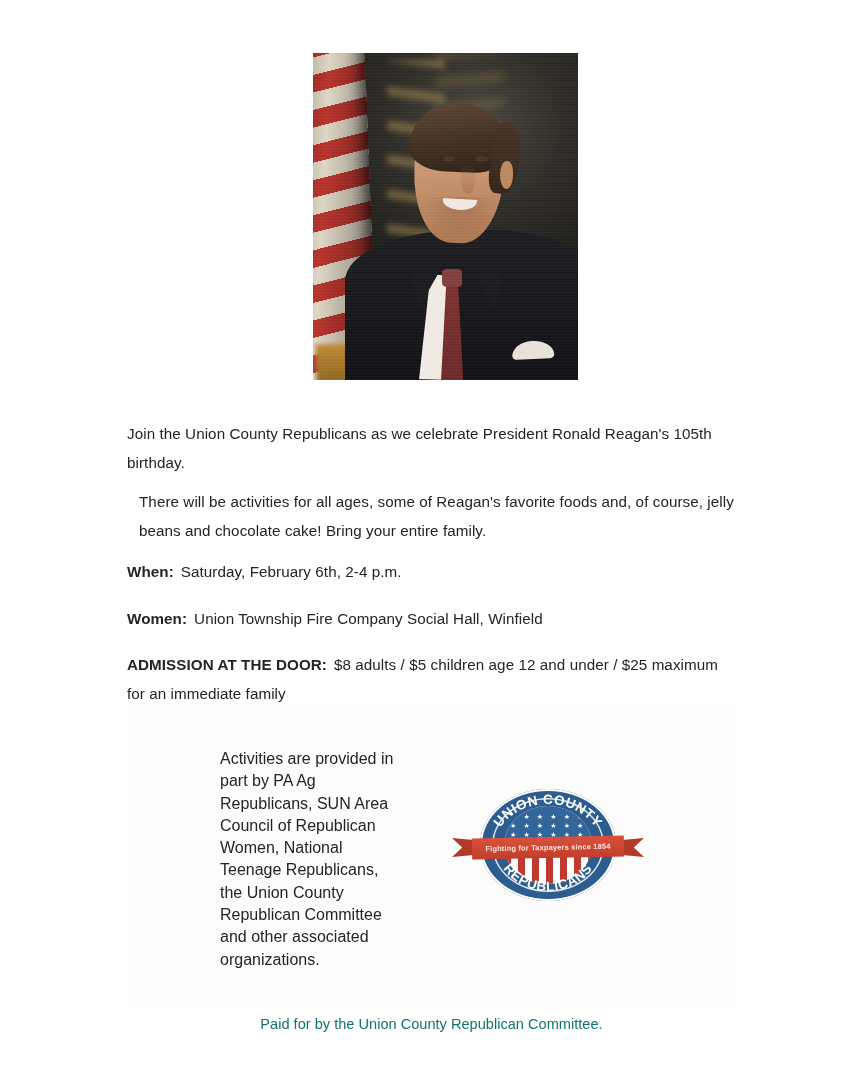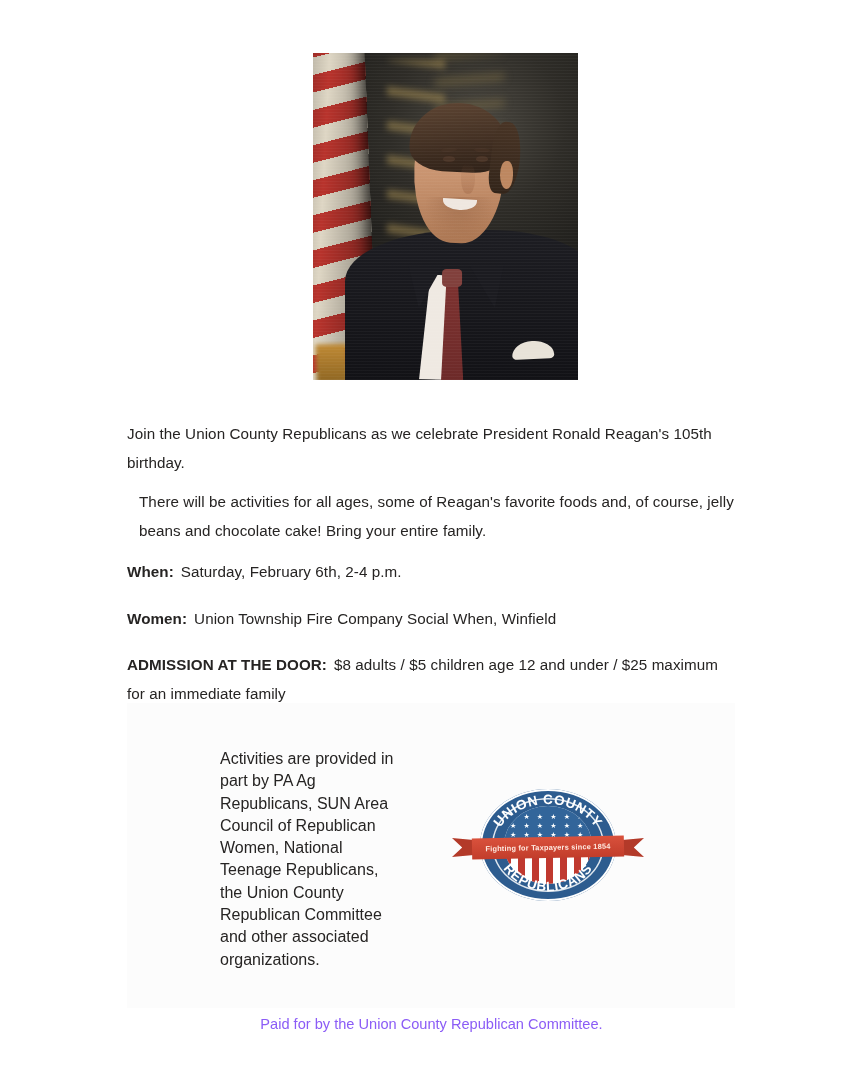--- a/index.html
+++ b/index.html
@@ -410,21 +410,21 @@
   }
 
   
   .footer {
     position: absolute;
     left: 0;
     top: 1016px;
     width: 863px;
     text-align: center;
     font-size: 14.6px;
-    color: #8b5cf6;
+    color: #0f766e;
   }
 </style>
 </head>
 <body>
 
 <div class="page">
 
   <div class="scan-tint"></div>
 
   <div class="photo-frame">
@@ -456,21 +456,21 @@
   </div>
 
   <div class="body-text p1">Join the Union County Republicans as we celebrate President Ronald Reagan's 105th birthday.</div>
   <div class="body-text p2">There will be activities for all ages, some of Reagan's favorite foods and, of course, jelly beans and chocolate cake!  Bring your entire family.</div>
 
   <div class="body-text p-when">
     <span class="lbl">When:</span><span class="gap"></span><span>Saturday, February 6th, 2-4 p.m.</span>
   </div>
 
   <div class="body-text p-where">
-    <span class="lbl">Women:</span><span class="gap"></span><span>Union Township Fire Company Social When, Winfield</span>
+    <span class="lbl">Women:</span><span class="gap"></span><span>Union Township Fire Company Social Hall, Winfield</span>
   </div>
 
   <div class="body-text p-adm">
     <span class="lbl">ADMISSION AT THE DOOR:</span><span class="gap"></span><span>$8 adults / $5 children age 12 and under / $25 maximum for an immediate family</span>
   </div>
 
   <div class="sponsors">Activities  are provided in part by PA Ag Republicans, SUN Area Council of Republican Women, National Teenage Republicans, the Union County Republican Committee and other associated organizations.</div>
 
   <div class="seal-wrap">
     <div class="seal-outer"></div>

